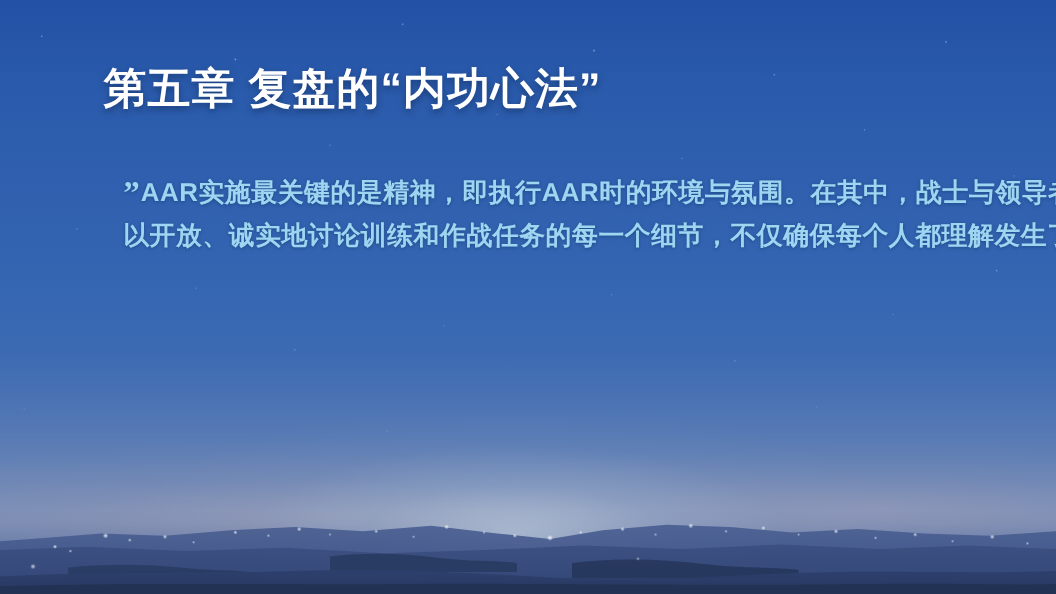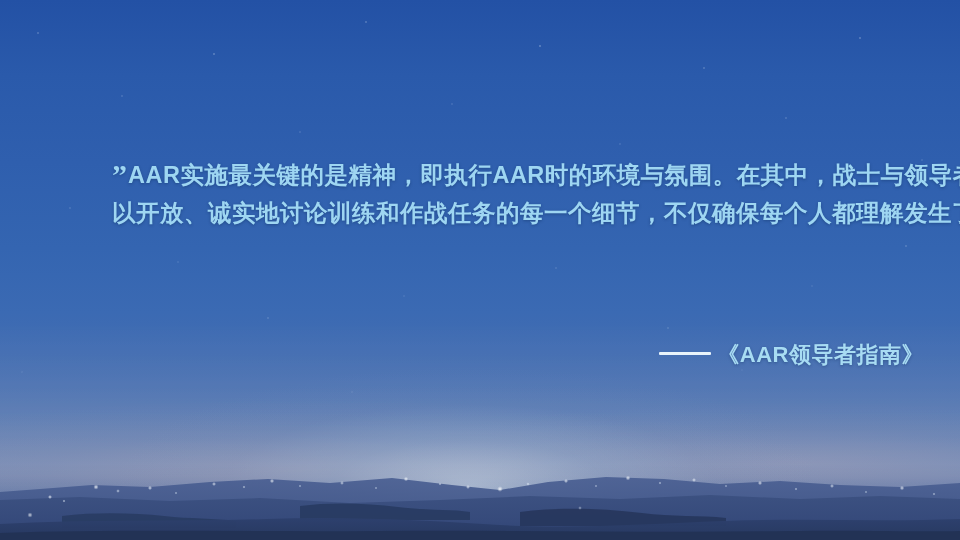--- a/index.html
+++ b/index.html
@@ -256,27 +256,25 @@
       <path d="M0,524 C90,519 180,522 266,519 C352,516 430,521 500,525
                C572,529 650,524 724,521 C800,518 880,522 960,519
                L960,540 L0,540 Z" fill="url(#nearGrad)" opacity="0.95"></path>
       <path d="M0,533 C120,529 250,532 380,531 C520,530 660,533 790,531
                C860,530 920,532 960,531 L960,540 L0,540 Z" fill="#223154" opacity="0.95"></path>
     </svg>
   </div>
 
   <div class="bg-layer bg-lights"></div>
 
+  <div class="title">第五章  复盘的“内功心法”</div>
 
   <div class="quote-block">
     <div class="quote-line">
       <span class="qmark qmark-open">”</span><span>AAR实施最关键的是精神，即执行AAR时的环境与氛围。在其中，战士与领导者可</span>
     </div>
     <div class="quote-line">
       <span>以开放、诚实地讨论训练和作战任务的每一个细节，不仅确保每个人都理解发生了什么</span>
     </div>
   </div>
 
-  <div class="attribution">
-    <span class="attr-dash"></span><span>《AAR领导者指南》</span>
-  </div>
 
 </div>
 
 </body></html>

